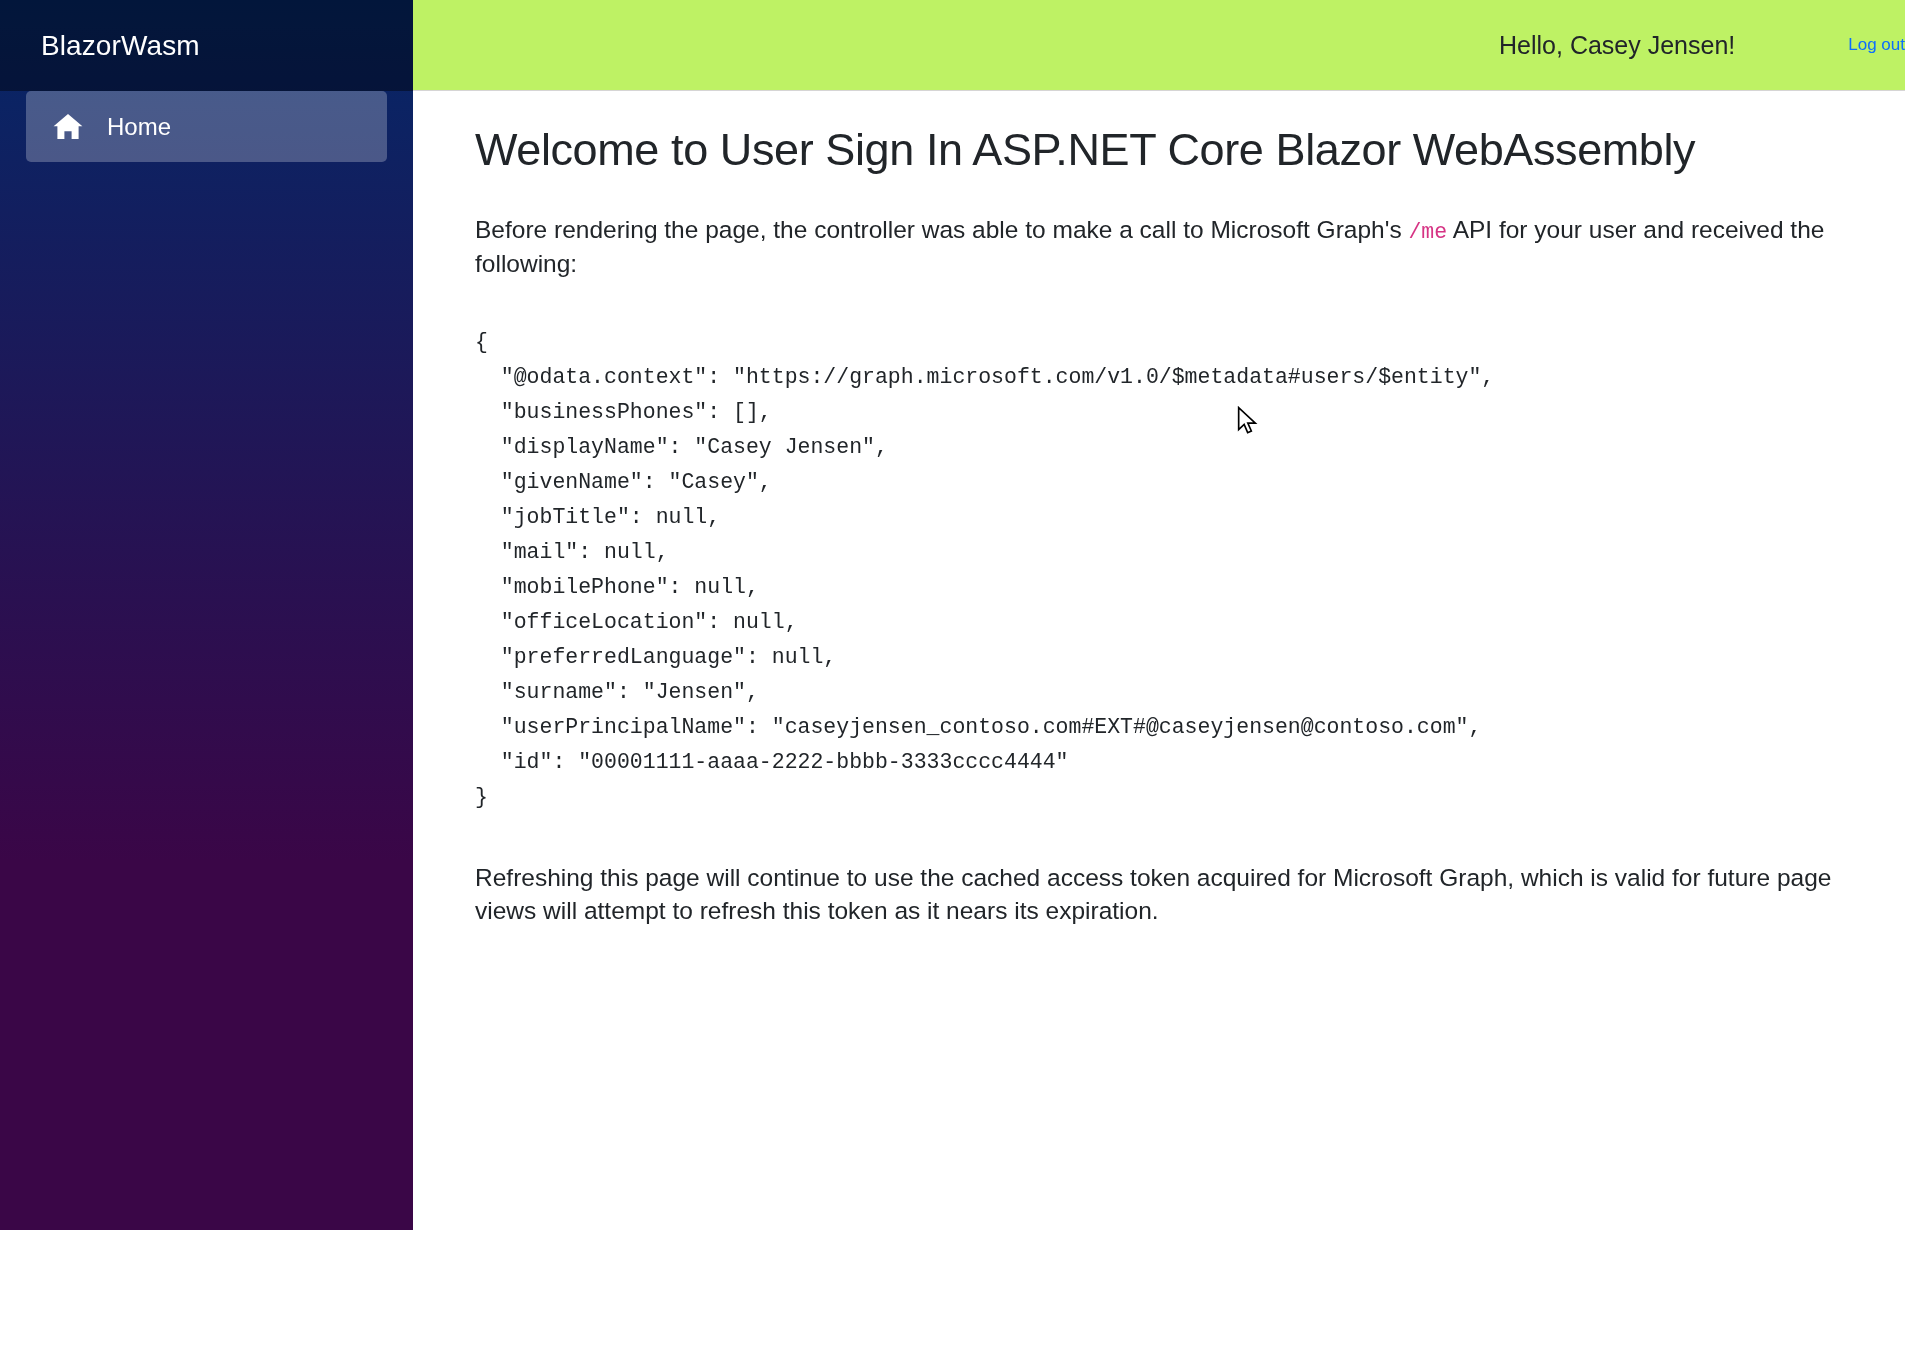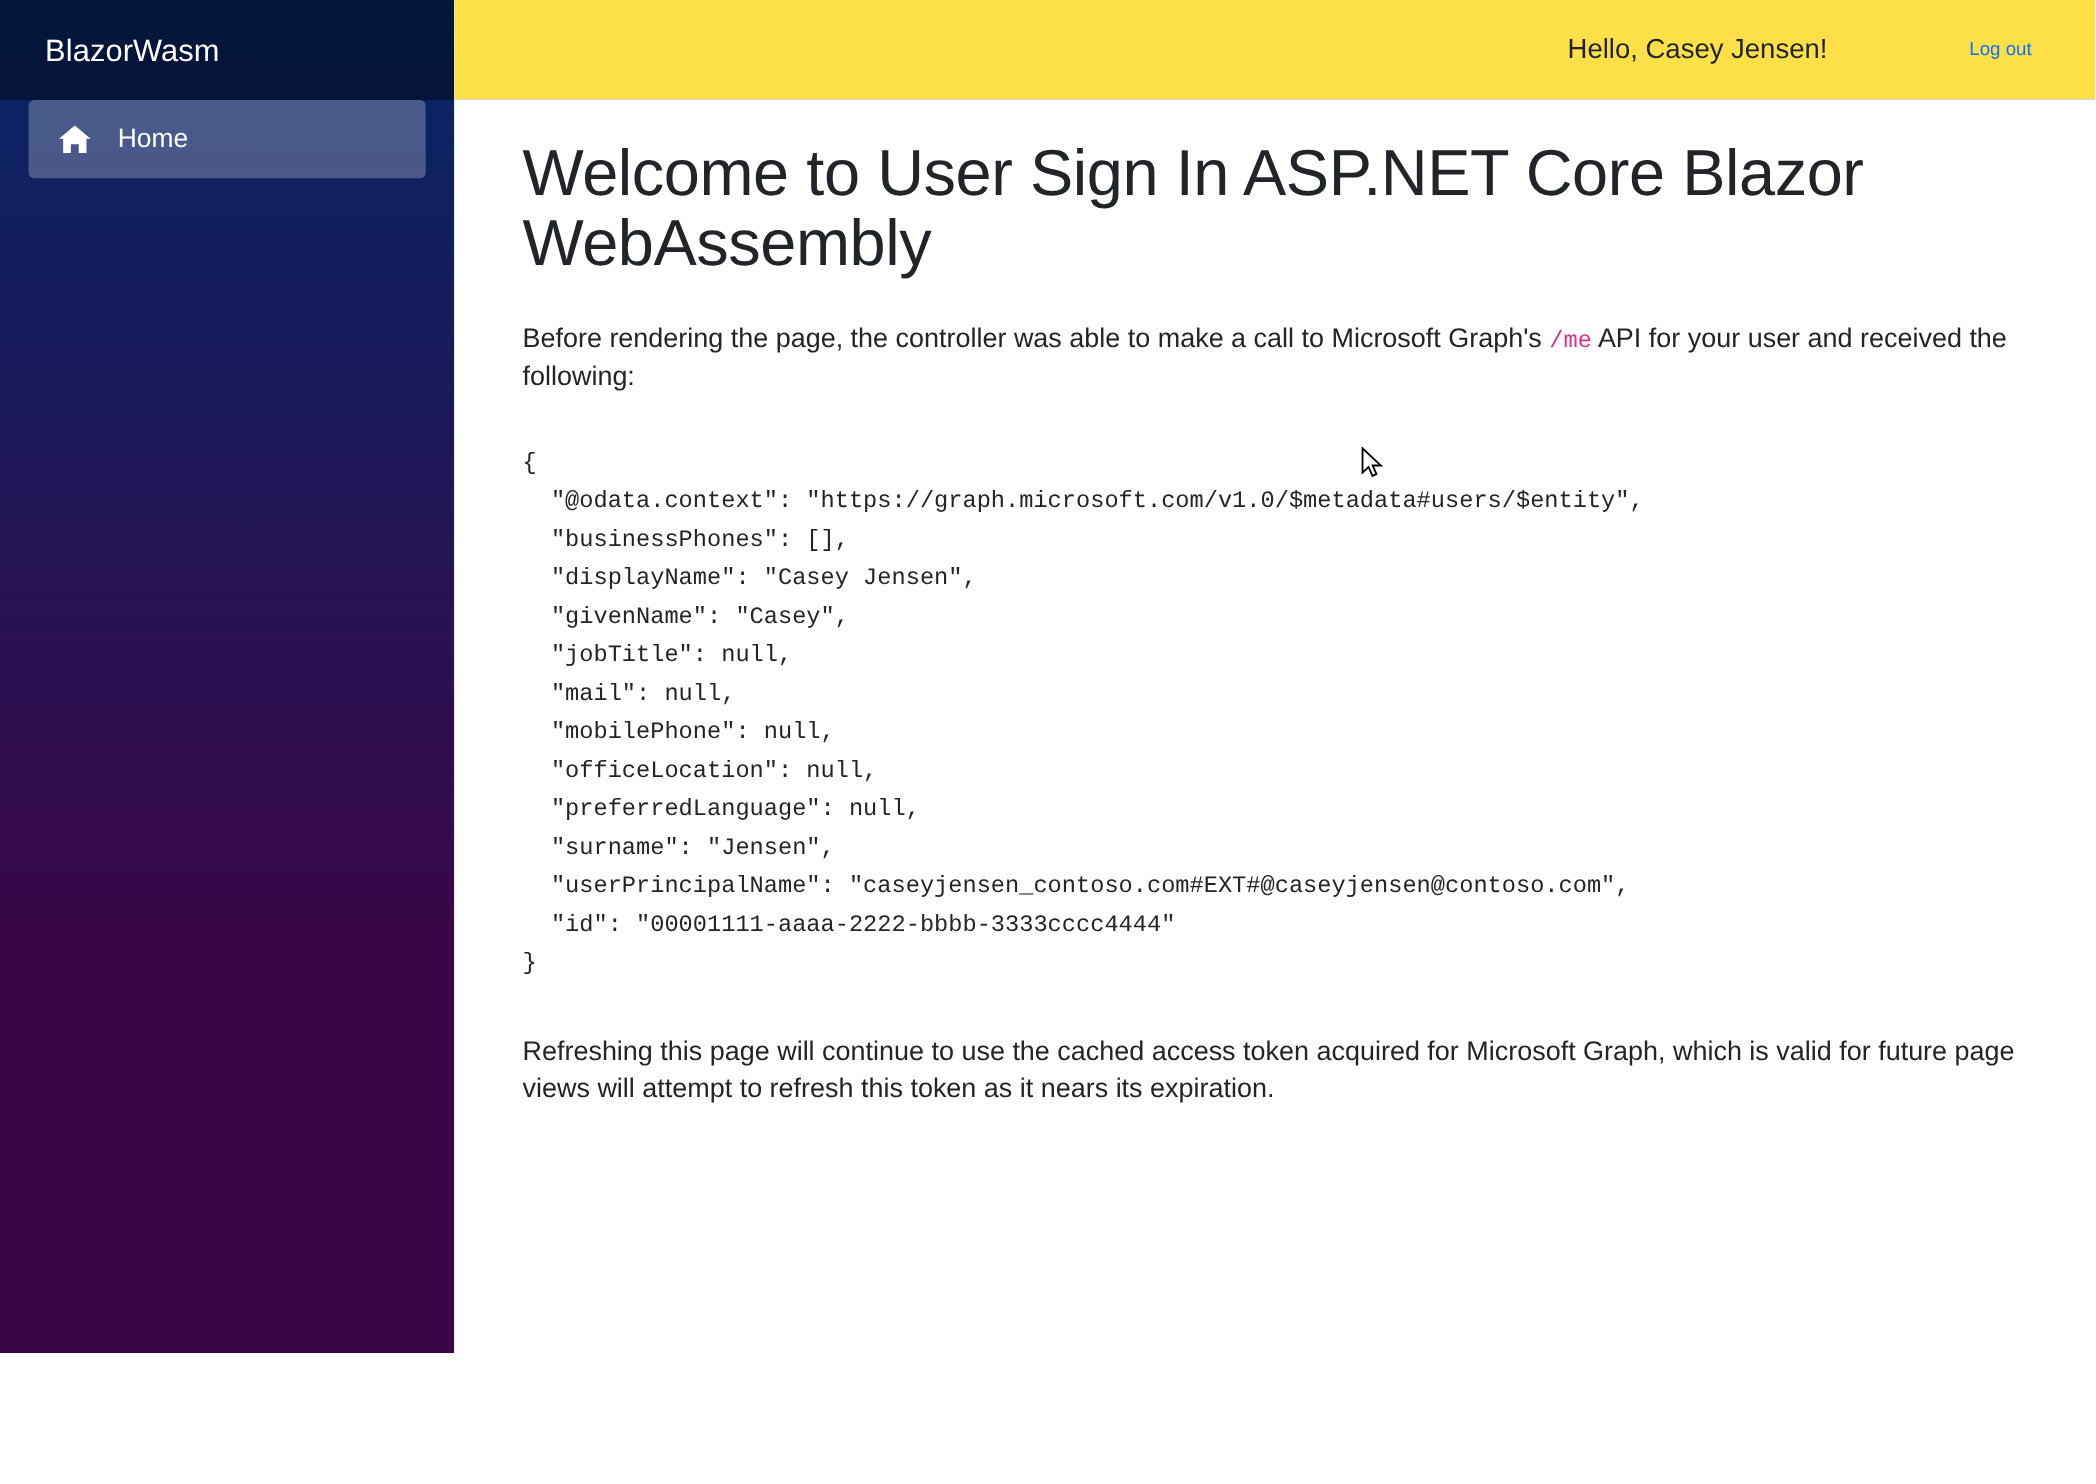--- a/index.html
+++ b/index.html
@@ -101,28 +101,26 @@
     height: 1349px;
     background: #ffffff;
     display: flex;
     flex-direction: column;
     overflow: hidden;
   }
 
   .top-row {
     height: 91px;
     min-height: 91px;
-    background-color: #fde047;
+    background-color: #bef264;
     border-bottom: 1px solid #d6d5d5;
     box-sizing: border-box;
     display: flex;
     align-items: center;
     justify-content: flex-end;
-    padding-right: 58px;
-    gap: 16px;
   }
 
   .greeting {
     font-size: 25px;
     color: #212529;
     margin-right: 68px;
     white-space: nowrap;
   }
 
   .logout-link {
@@ -135,21 +133,21 @@
   }
 
   .content {
     padding: 35px 62px 0 62px;
     box-sizing: border-box;
     flex: 1 1 auto;
   }
 
   h1.page-title {
     margin: 0 0 0 0;
-    font-size: 59px;
+    font-size: 45px;
     font-weight: 400;
     line-height: 1.08;
     letter-spacing: -0.4px;
     color: #212529;
     max-width: 1370px;
   }
 
   p.body-text {
     font-size: 24.5px;
     line-height: 1.36;

